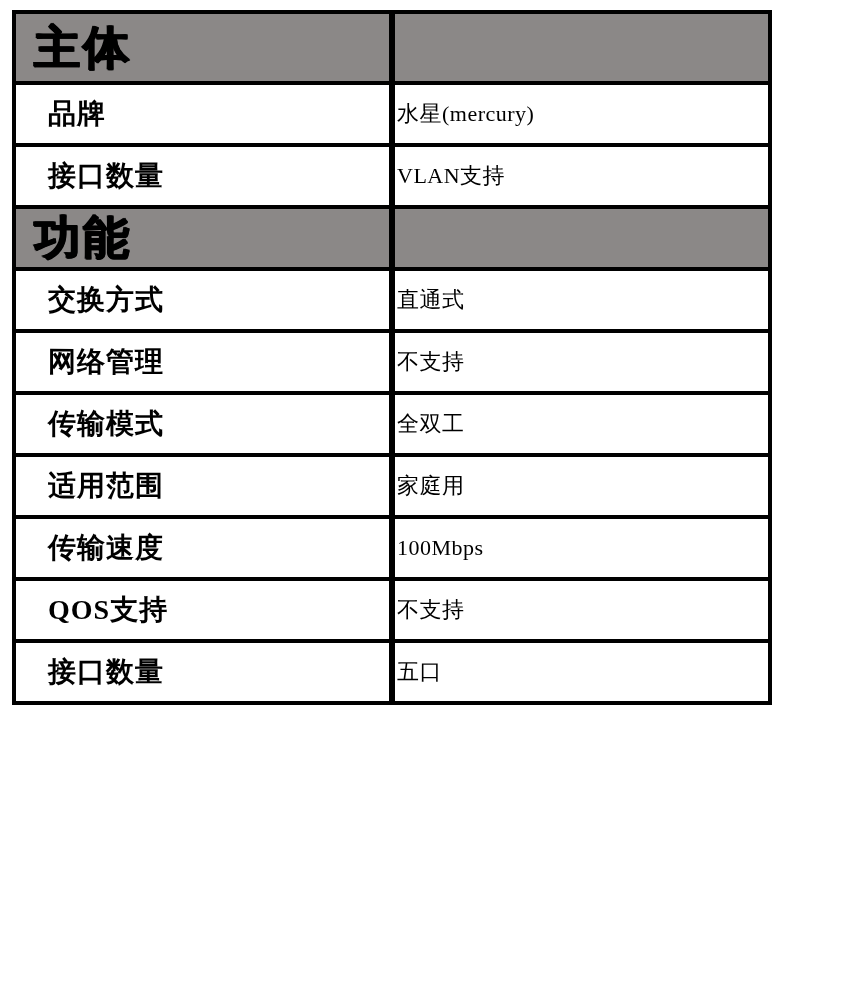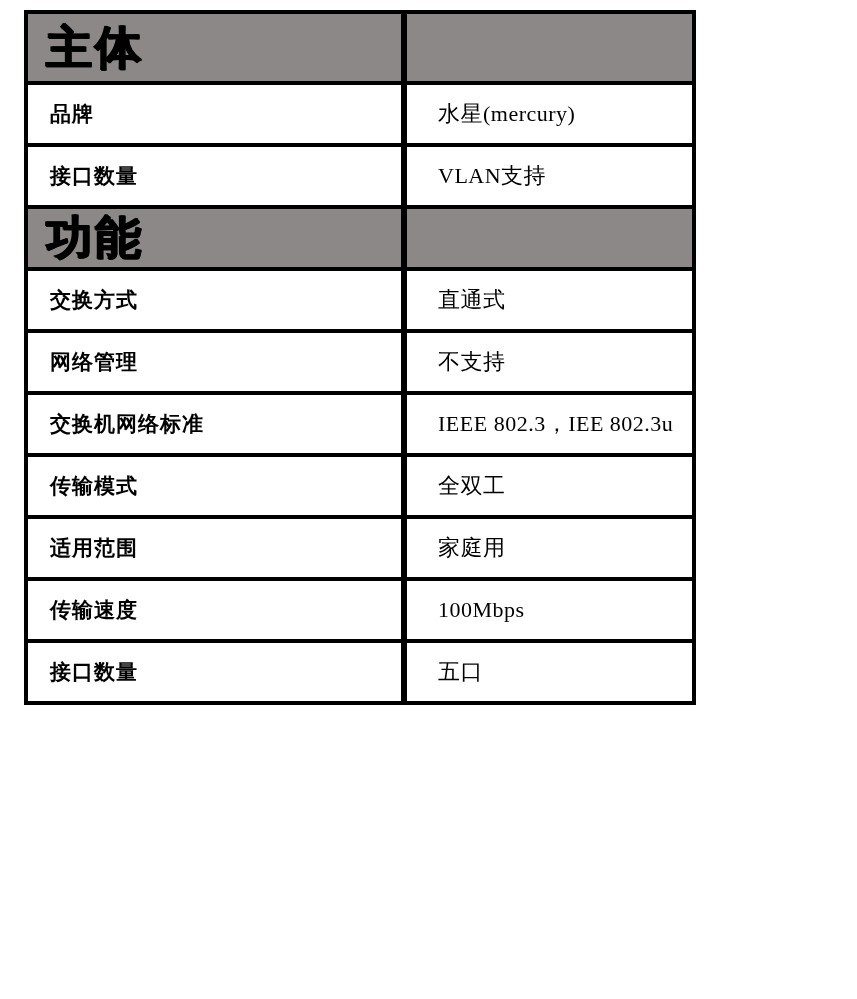--- a/index.html
+++ b/index.html
@@ -11,49 +11,49 @@
     position: relative;
     width: 857px;
     height: 999px;
     background: #ffffff;
     font-family: "Liberation Serif", "DejaVu Serif", serif;
     color: #000000;
     overflow: hidden;
   }
   table.spec-table {
     position: absolute;
-    left: 24px;
+    left: 12px;
     top: 10px;
-    width: 672px;
+    width: 760px;
     border-collapse: collapse;
     table-layout: fixed;
   }
   .spec-table col.col-label { width: 378px; }
   .spec-table td {
     border: 4px solid #000000;
     background: #ffffff;
     vertical-align: middle;
     padding: 0;
     overflow: hidden;
   }
   
   .spec-table td.c1 { border-right-width: 6px; }
 
   
   .spec-table tr.data-row td { height: 58px; }
   .spec-table td.c1 .label-text {
     display: block;
-    padding-left: 22px;
-    font-size: 21px;
+    padding-left: 32px;
+    font-size: 28px;
     font-weight: bold;
     letter-spacing: 1px;
   }
   .spec-table td.c2 .value-text {
     display: block;
-    padding-left: 31px;
+    padding-left: 2px;
     font-size: 22px;
     font-weight: normal;
     letter-spacing: 0.5px;
   }
 
   
   .spec-table tr.section-row td {
     height: 58px;
     background: #8b8887;
   }
@@ -123,28 +123,20 @@
       <tr class="data-row">
         <td class="c1">
           <span class="label-text">网络管理</span>
         </td>
         <td class="c2">
           <span class="value-text">不支持</span>
         </td>
       </tr>
       <tr class="data-row">
         <td class="c1">
-          <span class="label-text">交换机网络标准</span>
-        </td>
-        <td class="c2">
-          <span class="value-text">IEEE 802.3，IEE 802.3u</span>
-        </td>
-      </tr>
-      <tr class="data-row">
-        <td class="c1">
           <span class="label-text">传输模式</span>
         </td>
         <td class="c2">
           <span class="value-text">全双工</span>
         </td>
       </tr>
       <tr class="data-row">
         <td class="c1">
           <span class="label-text">适用范围</span>
         </td>
@@ -153,20 +145,28 @@
         </td>
       </tr>
       <tr class="data-row">
         <td class="c1">
           <span class="label-text">传输速度</span>
         </td>
         <td class="c2">
           <span class="value-text">100Mbps</span>
         </td>
       </tr>
+      <tr class="data-row">
+        <td class="c1">
+          <span class="label-text">QOS支持</span>
+        </td>
+        <td class="c2">
+          <span class="value-text">不支持</span>
+        </td>
+      </tr>
 
 
       <tr class="data-row">
         <td class="c1">
           <span class="label-text">接口数量</span>
         </td>
         <td class="c2">
           <span class="value-text">五口</span>
         </td>
       </tr>

